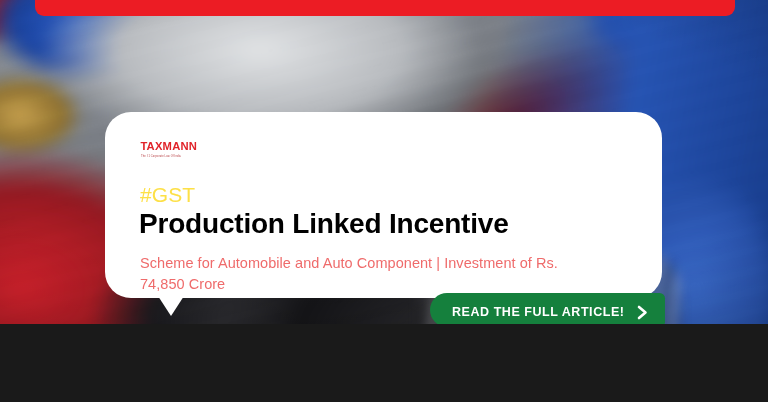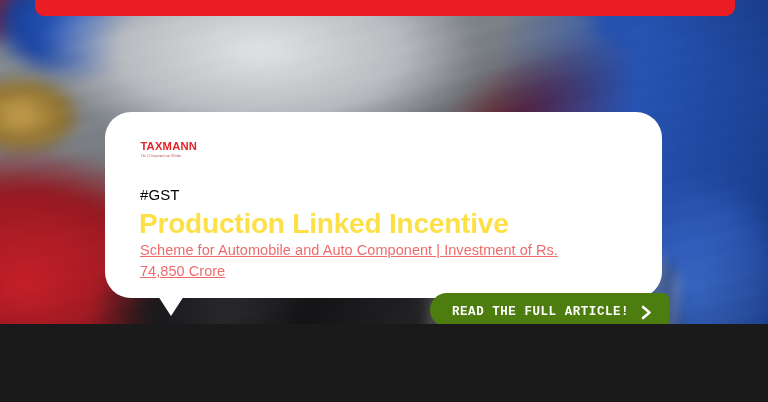--- a/index.html
+++ b/index.html
@@ -83,40 +83,40 @@
     transform:scaleX(1.02);
   }
   .logo-tag{
     display:block;font-size:2.6px;letter-spacing:.15px;color:#b4383c;
     line-height:5px;margin-top:2px;white-space:nowrap;
   }
 
   
   .kicker{
     position:absolute;left:140px;top:182px;
-    font-size:15px;color:#000000;letter-spacing:.1px;line-height:26px;
+    font-size:21px;color:#fde047;letter-spacing:.1px;line-height:26px;
   }
   .headline{
     position:absolute;left:139px;top:207px;
-    font-size:28px;font-weight:bold;color:#fde047;letter-spacing:-.2px;line-height:34px;
+    font-size:28px;font-weight:bold;color:#000000;letter-spacing:-.2px;line-height:34px;
   }
   .subhead{
-    position:absolute;left:140px;top:240px;width:420px;
-    font-size:14.5px;color:#ef6b6b;line-height:21px;letter-spacing:.05px;text-decoration:underline;
+    position:absolute;left:140px;top:253px;width:420px;
+    font-size:14.5px;color:#ef6b6b;line-height:21px;letter-spacing:.05px;
   }
 
   
   .cta{
     position:absolute;left:430px;top:293px;height:34px;
     padding:4px 16px 0 22px;
     display:flex;align-items:center;gap:11px;
-    background:#4d7c0f;color:#ffffff;
+    background:#15803d;color:#ffffff;
     border:none;cursor:pointer;
     border-radius:19px 6px 6px 19px;
-    font-family:Liberation Mono, monospace;
+    font-family:Liberation Sans, sans-serif;
   }
   .cta-label{font-size:12.5px;font-weight:bold;letter-spacing:.55px;white-space:nowrap;}
   .cta-arrow{display:flex;align-items:center;}
 </style>
 </head>
 <body>
 
 <div class="stage">
 
   <div class="photo">

